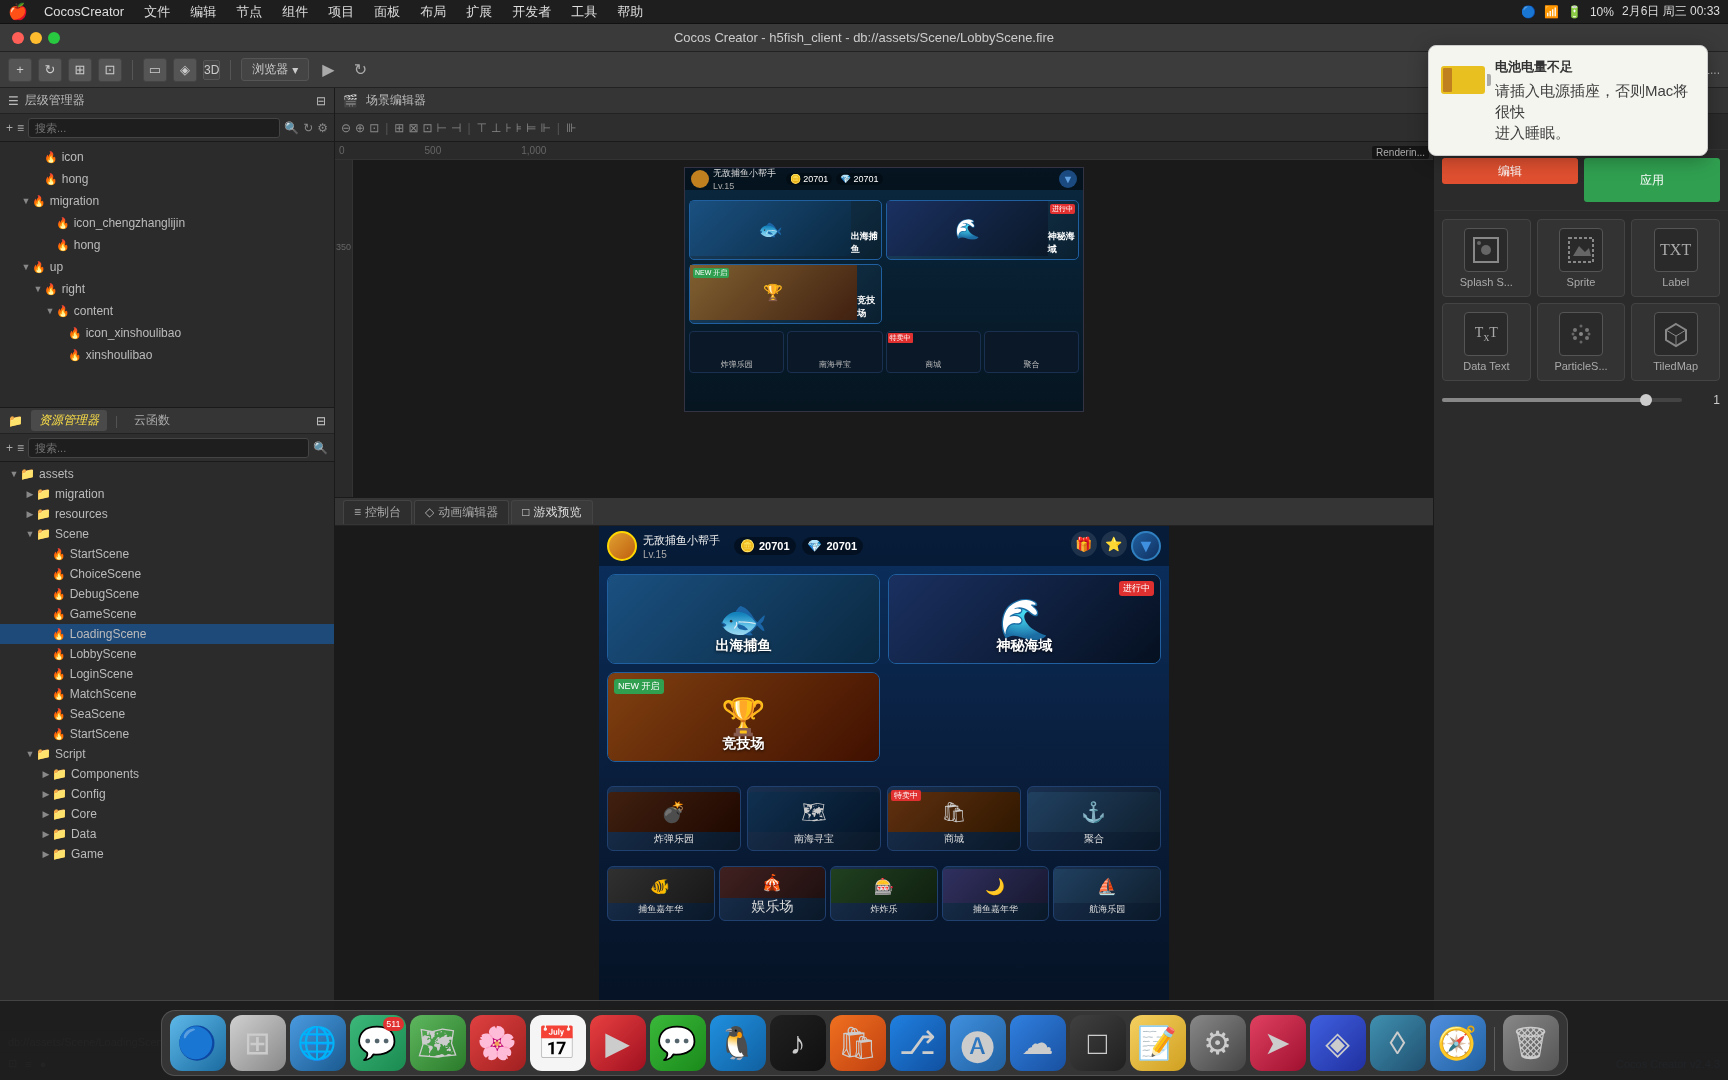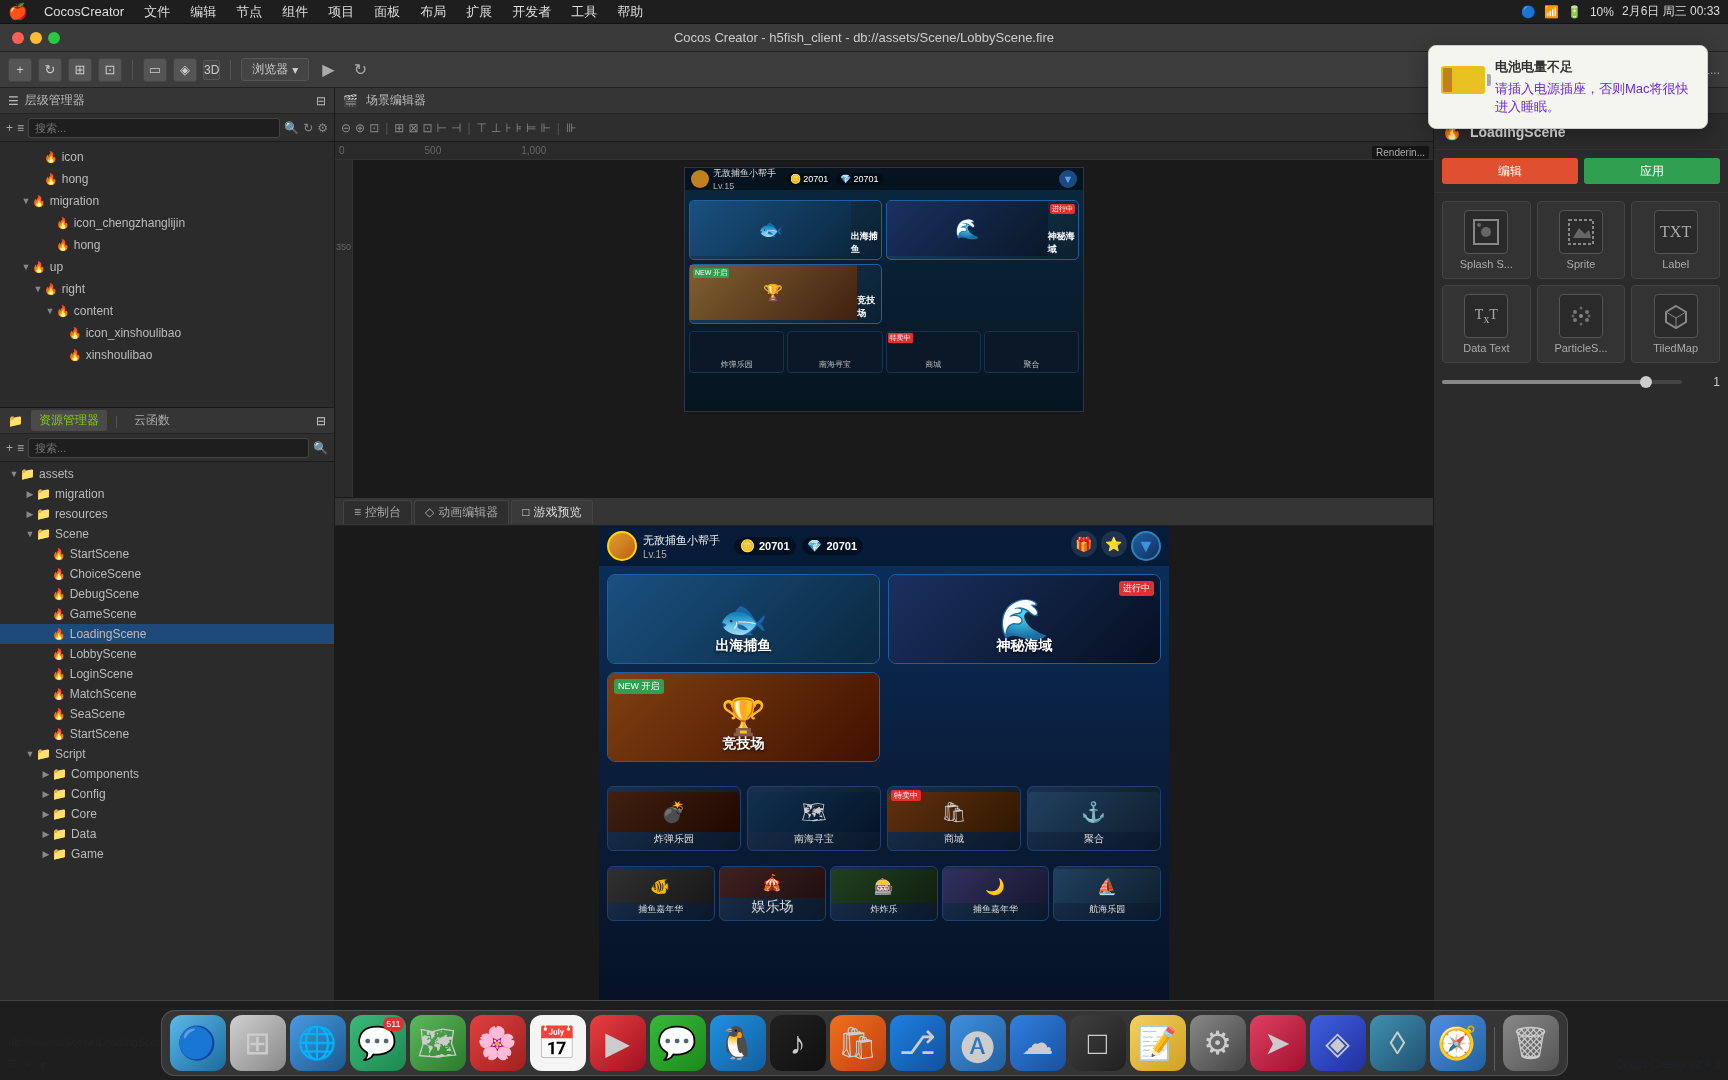--- a/index.html
+++ b/index.html
@@ -205,21 +205,21 @@
       gap: 8px;
       border-bottom: 1px solid #222;
       font-size: 12px;
     }
     .assets-tab {
       padding: 2px 8px;
       cursor: pointer;
       border-radius: 3px;
       color: #aaa;
     }
-    .assets-tab.active { background: #4a4a4a; color: #84cc16; }
+    .assets-tab.active { background: #4a4a4a; color: #fde047; font-style: italic; }
     .assets-toolbar {
       height: 28px;
       background: #2e2e2e;
       display: flex;
       align-items: center;
       padding: 0 6px;
       gap: 4px;
       border-bottom: 1px solid #1a1a1a;
     }
     .assets-search {
@@ -491,21 +491,21 @@
       height: 26px;
       background: #e05030;
       border: none;
       border-radius: 3px;
       color: #fff;
       font-size: 12px;
       cursor: pointer;
     }
     .btn-apply {
       flex: 1;
-      height: 26px;
+      height: 44px;
       background: #30a050;
       border: none;
       border-radius: 3px;
       color: #fff;
       font-size: 12px;
       cursor: pointer;
     }
 
     
     .slider-row {
@@ -577,21 +577,21 @@
       position: absolute;
       right: -6px;
       top: 50%;
       transform: translateY(-50%);
       width: 4px; height: 12px;
       background: #aaa;
       border-radius: 0 2px 2px 0;
     }
     .notif-text { flex: 1; }
     .notif-title { font-size: 13px; color: #333; font-weight: bold; margin-bottom: 4px; }
-    .notif-body { font-size: 13px; color: #6d28d9; line-height: 1.4; }
+    .notif-body { font-size: 15px; color: #404040; line-height: 1.4; }
 
     
     .dock-container {
       position: fixed;
       bottom: 0;
       left: 0;
       right: 0;
       height: 80px;
       display: flex;
       justify-content: center;

